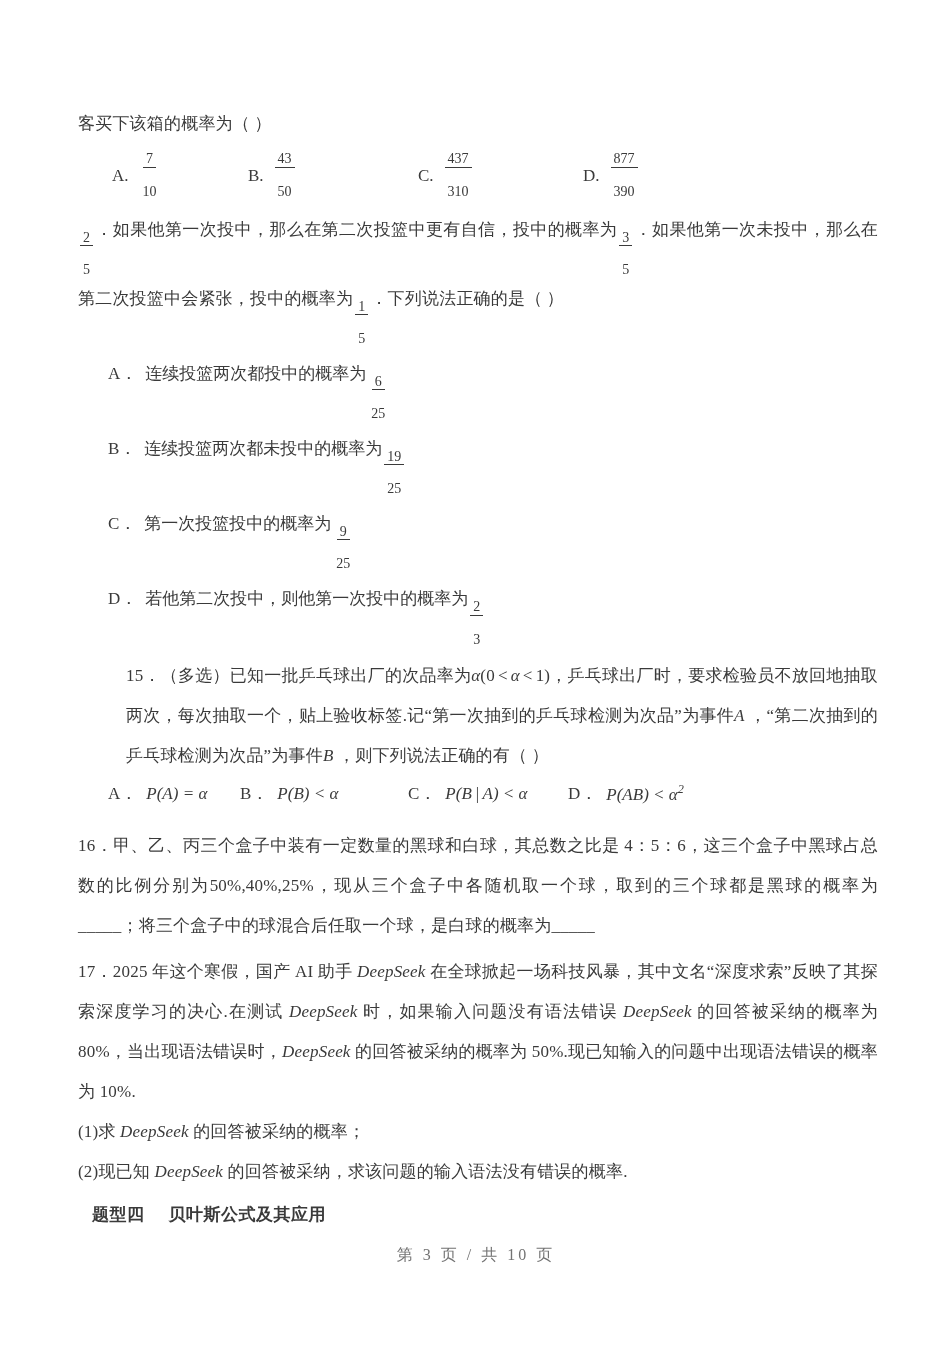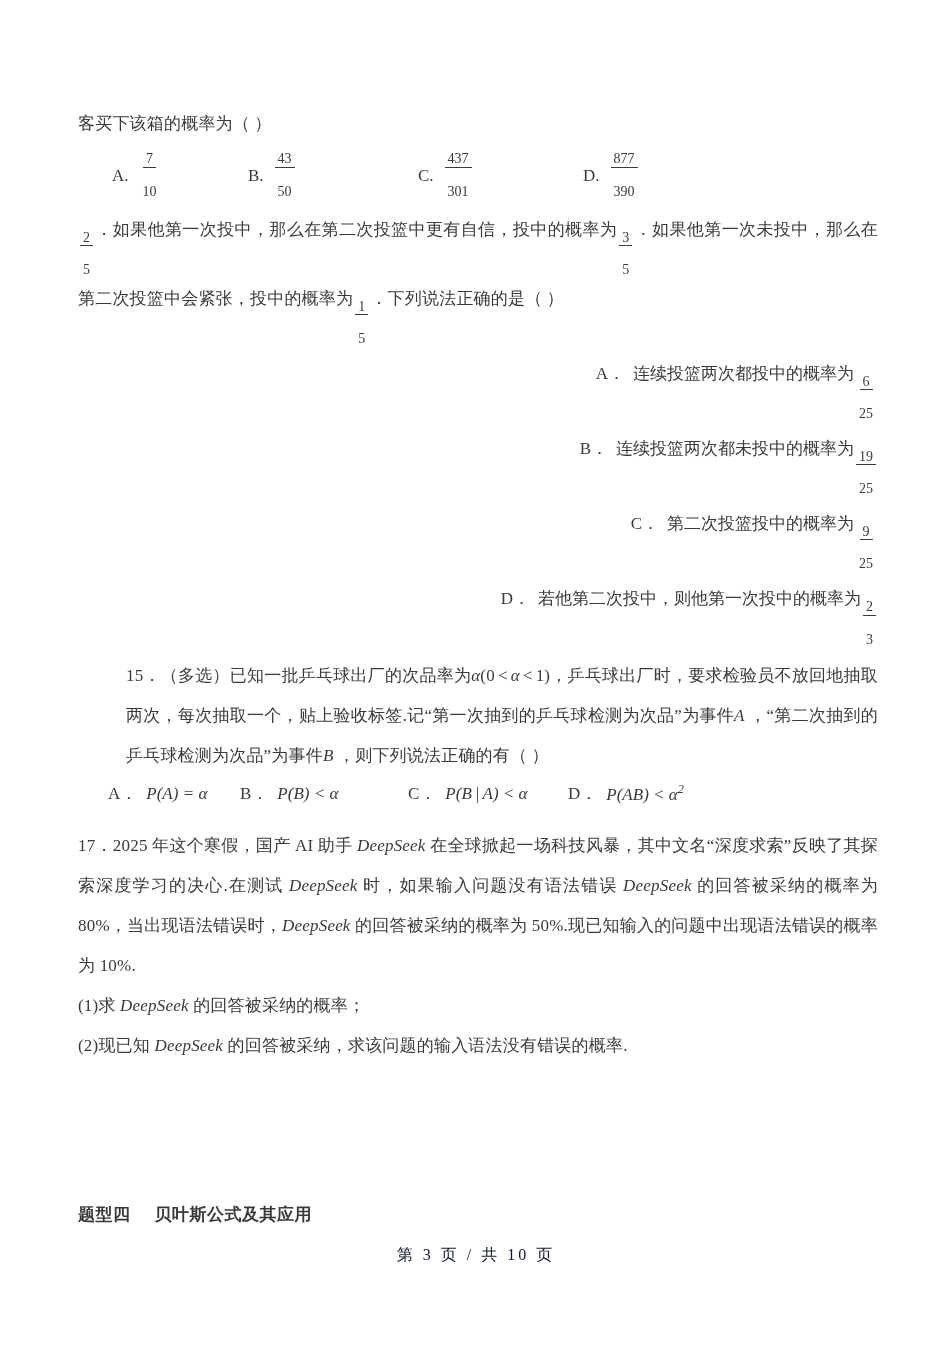--- a/index.html
+++ b/index.html
@@ -81,52 +81,51 @@
   .opt-lbl {
     margin-right: 9px;
   }
 
   
   .opt-line {
     font-size: 17px;
     line-height: 52px;
     padding-left: 30px;
     white-space: nowrap;
-    text-align: right;
   }
   .opt-line .opt-lbl { margin-right: 8px; }
 
   
   .mi { font-style: italic; }
   .mathP { font-style: italic; }
   .op { margin: 0 3px; }
   .sup { font-size: 0.72em; vertical-align: super; }
   .alpha { font-style: italic; }
 
   
   .section-head {
     position: absolute;
-    left: 78px;
+    left: 92px;
     top: 1203px;
     font-size: 17px;
     font-weight: bold;
     letter-spacing: 0.5px;
     font-family: "Liberation Serif", "DejaVu Serif", serif;
   }
   .section-head .gap { display: inline-block; width: 24px; }
 
   
   .footer {
     position: absolute;
     left: 0;
     top: 1245px;
     width: 952px;
     text-align: center;
     font-size: 16px;
-    color: #0f172a;
+    color: #737373;
     letter-spacing: 3px;
     font-family: "Liberation Serif", "DejaVu Serif", serif;
   }
 </style>
 </head>
 <body>
 
 <div class="page">
 
   <div class="content">
@@ -148,21 +147,21 @@
         <span class="frac">
           <span class="num">43</span>
           <span class="den">50</span>
         </span>
       </div>
 
       <div class="opt-cell" style="left:340px; top:8px;">
         <span class="opt-lbl">C.</span>
         <span class="frac">
           <span class="num">437</span>
-          <span class="den">301</span>
+          <span class="den">310</span>
         </span>
       </div>
 
       <div class="opt-cell" style="left:505px; top:8px;">
         <span class="opt-lbl">D.</span>
         <span class="frac">
           <span class="num">877</span>
           <span class="den">390</span>
         </span>
       </div>
@@ -190,21 +189,21 @@
     </div>
 
     <div class="opt-line">
       <span class="opt-lbl">B．</span><span>连续投篮两次都未投中的概率为</span><span class="frac">
         <span class="num">19</span>
         <span class="den">25</span>
       </span>
     </div>
 
     <div class="opt-line">
-      <span class="opt-lbl">C．</span><span>第二次投篮投中的概率为</span><span class="frac">
+      <span class="opt-lbl">C．</span><span>第一次投篮投中的概率为</span><span class="frac">
         <span class="num">9</span>
         <span class="den">25</span>
       </span>
     </div>
 
     <div class="opt-line">
       <span class="opt-lbl">D．</span><span>若他第二次投中，则他第一次投中的概率为</span><span class="frac">
         <span class="num">2</span>
         <span class="den">3</span>
       </span>
@@ -224,20 +223,21 @@
       <div class="opt-cell" style="left:330px; top:6px;">
         <span class="opt-lbl">C．</span>
         <span class="mathP"><span class="mi">P</span>(<span class="mi">B</span><span class="op">|</span><span class="mi">A</span>) &lt; <span class="alpha">α</span></span>
       </div>
       <div class="opt-cell" style="left:490px; top:6px;">
         <span class="opt-lbl">D．</span>
         <span class="mathP"><span class="mi">P</span>(<span class="mi">AB</span>) &lt; <span class="alpha"><span class="alpha">α</span></span><span class="sup">2</span></span>
       </div>
     </div>
 
+    <div class="para blk" style="margin-top:6px;">16．甲、乙、丙三个盒子中装有一定数量的黑球和白球，其总数之比是 4：5：6，这三个盒子中黑球占总数的比例分别为50%,40%,25%，现从三个盒子中各随机取一个球，取到的三个球都是黑球的概率为_____；将三个盒子中的球混合后任取一个球，是白球的概率为_____</div>
 
     <div class="para blk" style="margin-top:6px;">17．2025 年这个寒假，国产 AI 助手 <span class="mi">DeepSeek</span> 在全球掀起一场科技风暴，其中文名“深度求索”反映了其探索深度学习的决心.在测试 <span class="mi">DeepSeek</span> 时，如果输入问题没有语法错误 <span class="mi">DeepSeek</span> 的回答被采纳的概率为 80%，当出现语法错误时，<span class="mi">DeepSeek</span> 的回答被采纳的概率为 50%.现已知输入的问题中出现语法错误的概率为 10%.</div>
 
     <div class="para blk">(1)求 <span class="mi">DeepSeek</span> 的回答被采纳的概率；</div>
 
     <div class="para blk">(2)现已知 <span class="mi">DeepSeek</span> 的回答被采纳，求该问题的输入语法没有错误的概率.</div>
 
   </div>
 
   <div class="section-head">

